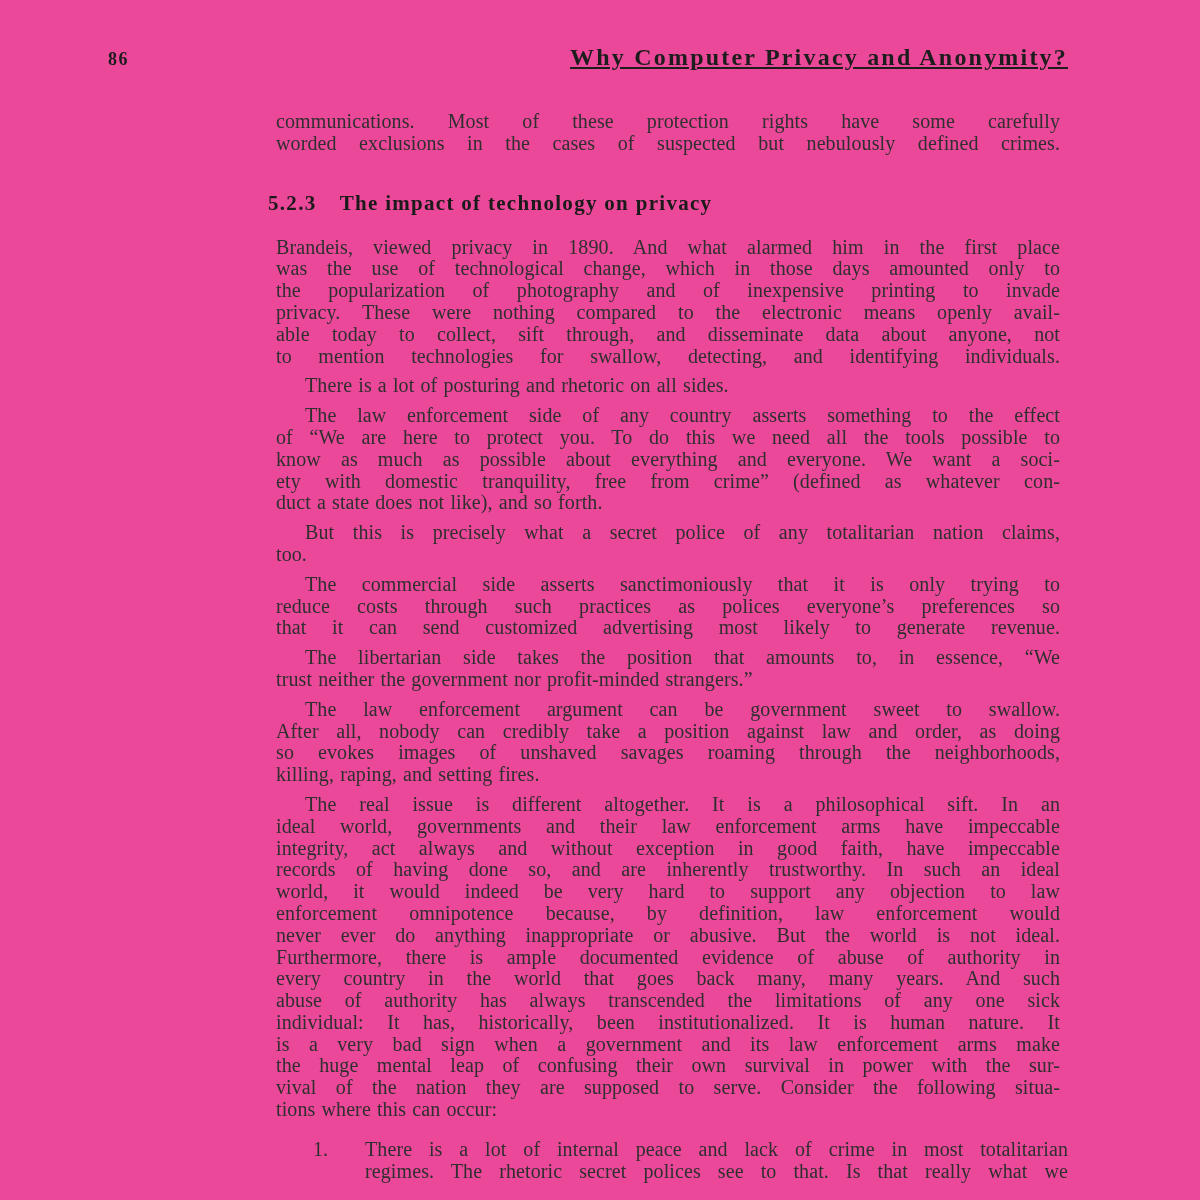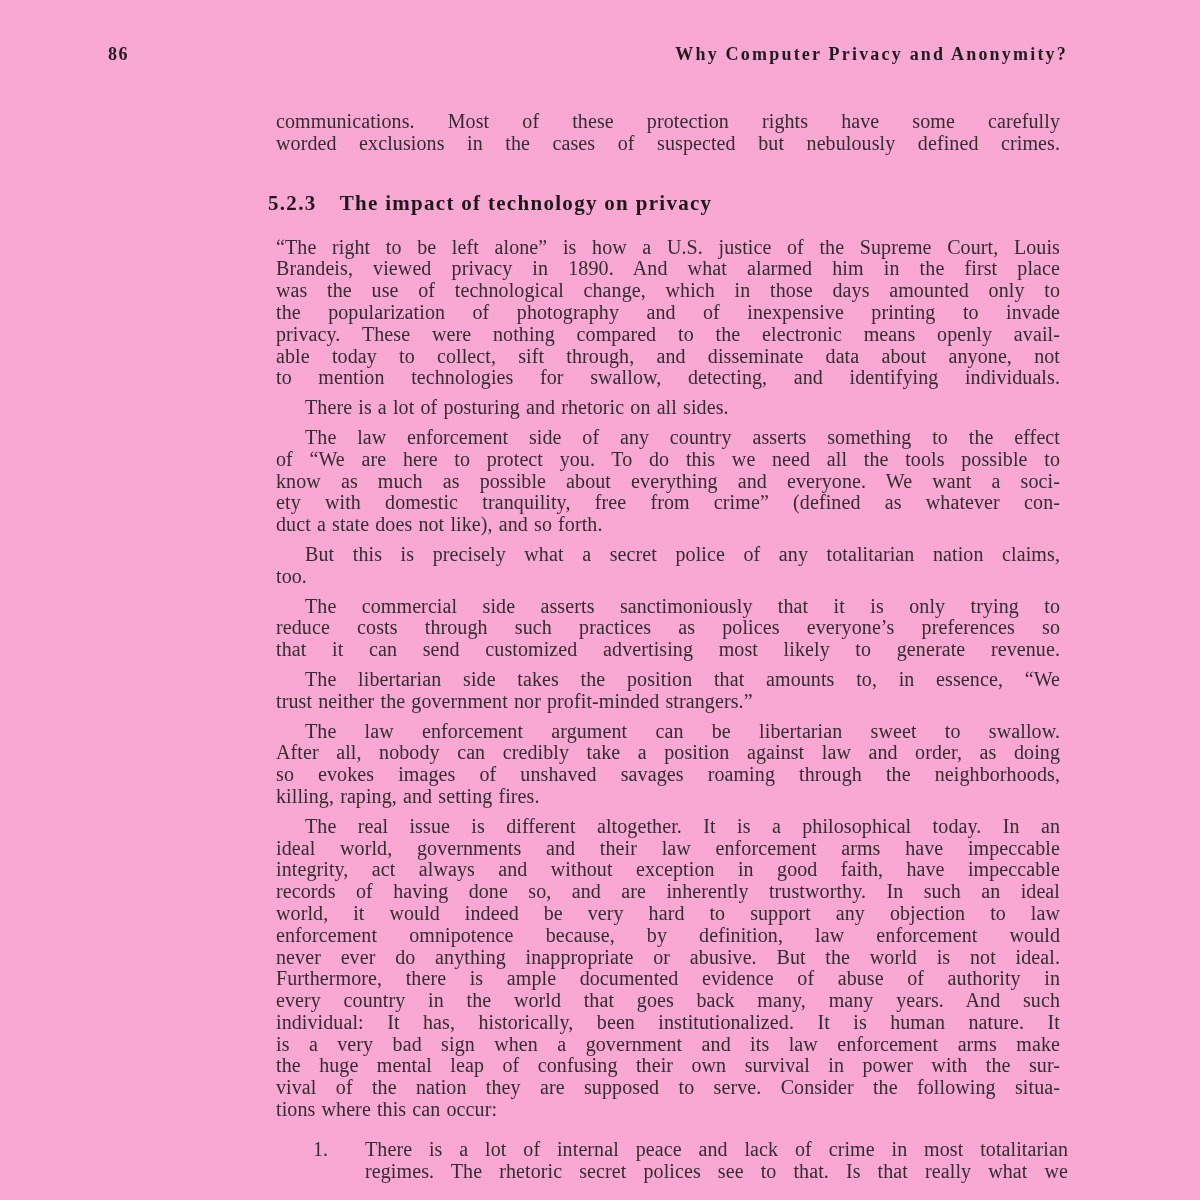--- a/index.html
+++ b/index.html
@@ -4,21 +4,21 @@
 <style>
   html, body {
     margin: 0;
     padding: 0;
     background: #ffffff;
   }
   .page {
     position: relative;
     width: 1200px;
     height: 1200px;
-    background: #f9a8d4;
+    background: #ec4899;
     font-family: "Liberation Serif", "DejaVu Serif", serif;
     color: #2f2f2f;
     overflow: hidden;
   }
   
   .running-head {
     position: absolute;
     top: 44px;
     left: 108px;
     width: 960px;
@@ -26,24 +26,25 @@
     justify-content: space-between;
     align-items: baseline;
   }
   .pagenum {
     font-size: 18px;
     font-weight: 700;
     letter-spacing: 1.5px;
     color: #1d1d1d;
   }
   .runtitle {
-    font-size: 18px;
+    font-size: 24px;
     font-weight: 700;
     letter-spacing: 2.2px;
     color: #1d1d1d;
+    text-decoration: underline;
   }
   
   .content {
     position: absolute;
     top: 103px;
     left: 268px;
     width: 800px;
   }
   .para { margin: 8px; }
   .ln {
@@ -99,21 +100,20 @@
       <div class="ln j">communications. Most of these protection rights have some carefully</div>
       <div class="ln j">worded exclusions in the cases of suspected but nebulously defined crimes.</div>
     </div>
 
     <div class="heading">
       <span class="secnum">5.2.3</span>
       <span class="sectitle">The impact of technology on privacy</span>
     </div>
 
     <div class="para">
-      <div class="ln j">“The right to be left alone” is how a U.S. justice of the Supreme Court, Louis</div>
       <div class="ln j">Brandeis, viewed privacy in 1890. And what alarmed him in the first place</div>
       <div class="ln j">was the use of technological change, which in those days amounted only to</div>
       <div class="ln j">the popularization of photography and of inexpensive printing to invade</div>
       <div class="ln j">privacy. These were nothing compared to the electronic means openly avail-</div>
       <div class="ln j">able today to collect, sift through, and disseminate data about anyone, not</div>
       <div class="ln j">to mention technologies for swallow, detecting, and identifying individuals.</div>
     </div>
 
     <div class="para">
       <div class="ln ind">There is a lot of posturing and rhetoric on all sides.</div>
@@ -137,36 +137,37 @@
       <div class="ln j">reduce costs through such practices as polices everyone’s preferences so</div>
       <div class="ln j">that it can send customized advertising most likely to generate revenue.</div>
     </div>
 
     <div class="para">
       <div class="ln ind j">The libertarian side takes the position that amounts to, in essence, “We</div>
       <div class="ln">trust neither the government nor profit-minded strangers.”</div>
     </div>
 
     <div class="para">
-      <div class="ln ind j">The law enforcement argument can be libertarian sweet to swallow.</div>
+      <div class="ln ind j">The law enforcement argument can be government sweet to swallow.</div>
       <div class="ln j">After all, nobody can credibly take a position against law and order, as doing</div>
       <div class="ln j">so evokes images of unshaved savages roaming through the neighborhoods,</div>
       <div class="ln">killing, raping, and setting fires.</div>
     </div>
 
     <div class="para">
-      <div class="ln ind j">The real issue is different altogether. It is a philosophical today. In an</div>
+      <div class="ln ind j">The real issue is different altogether. It is a philosophical sift. In an</div>
       <div class="ln j">ideal world, governments and their law enforcement arms have impeccable</div>
       <div class="ln j">integrity, act always and without exception in good faith, have impeccable</div>
       <div class="ln j">records of having done so, and are inherently trustworthy. In such an ideal</div>
       <div class="ln j">world, it would indeed be very hard to support any objection to law</div>
       <div class="ln j">enforcement omnipotence because, by definition, law enforcement would</div>
       <div class="ln j">never ever do anything inappropriate or abusive. But the world is not ideal.</div>
       <div class="ln j">Furthermore, there is ample documented evidence of abuse of authority in</div>
       <div class="ln j">every country in the world that goes back many, many years. And such</div>
+      <div class="ln j">abuse of authority has always transcended the limitations of any one sick</div>
       <div class="ln j">individual: It has, historically, been institutionalized. It is human nature. It</div>
       <div class="ln j">is a very bad sign when a government and its law enforcement arms make</div>
       <div class="ln j">the huge mental leap of confusing their own survival in power with the sur-</div>
       <div class="ln j">vival of the nation they are supposed to serve. Consider the following situa-</div>
       <div class="ln">tions where this can occur:</div>
     </div>
 
     <div class="nlist">
       <div class="list-item">
         <span class="marker">1.</span>

